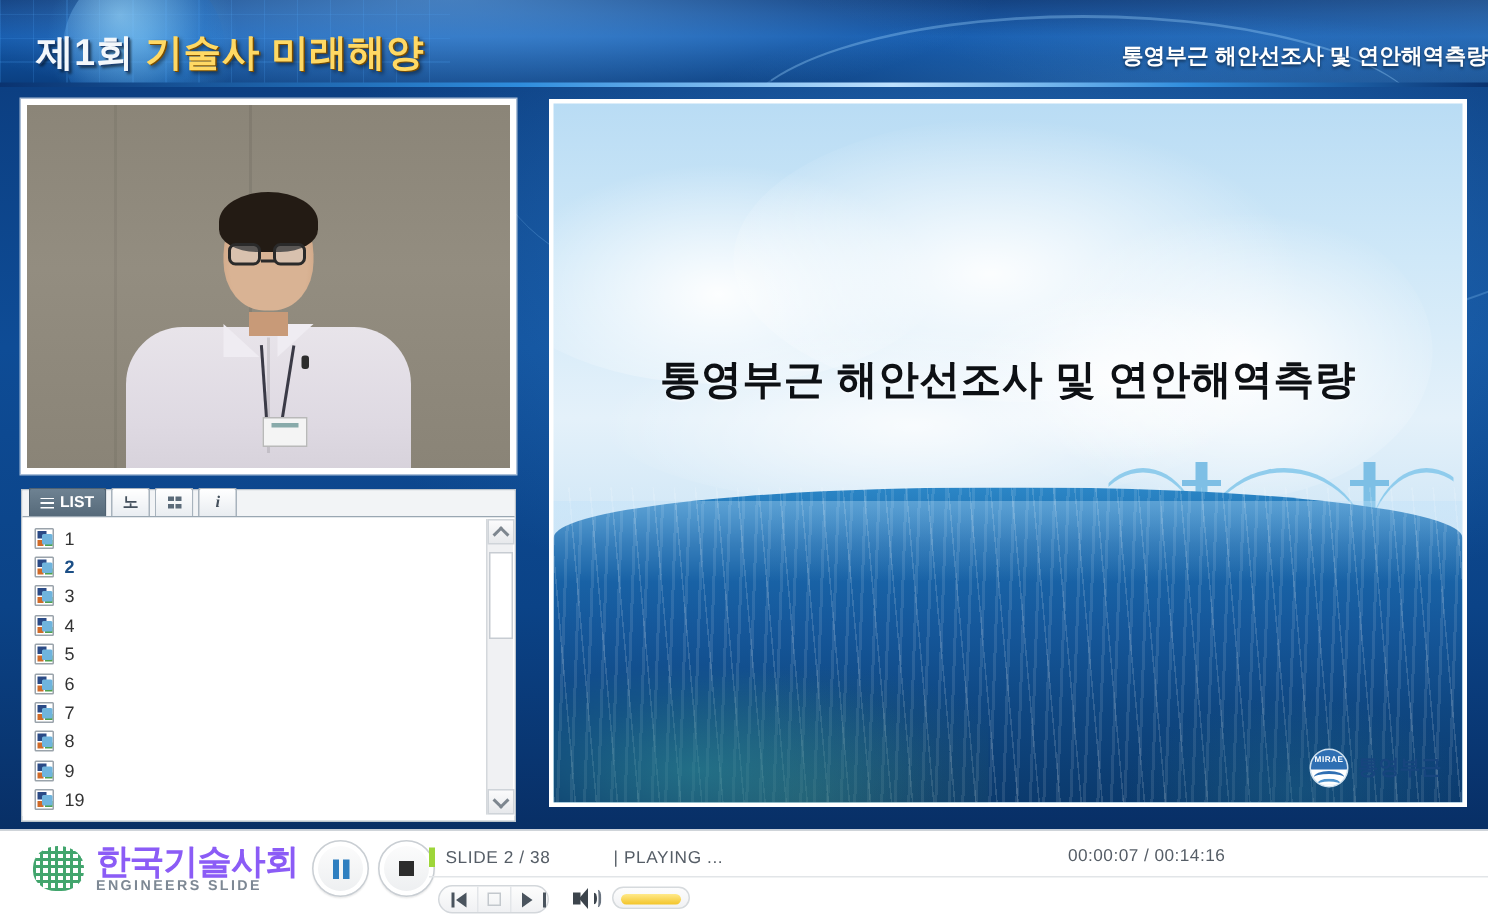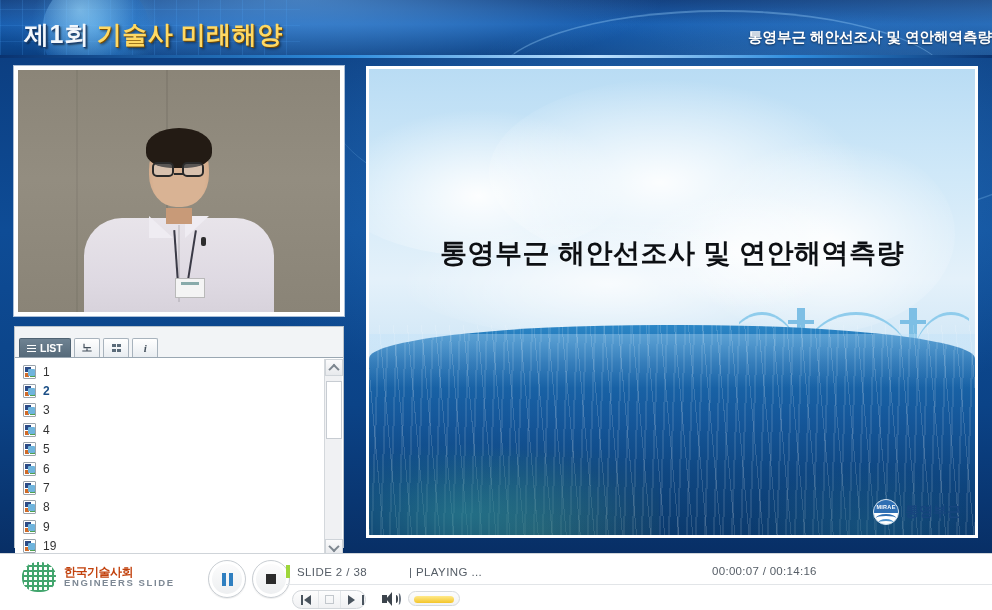--- a/index.html
+++ b/index.html
@@ -121,21 +121,21 @@
   .vf-badge { position:absolute; left:50%; top:86%; width:30px; height:20px; margin-left:-4px;
               background:#f4f4f4; border:1px solid #b9b9b9; }
   .vf-badge i { display:block; margin:3px auto 0; width:18px; height:3px; background:#8aa; }
   .vf-mic { position:absolute; left:50%; top:69%; width:5px; height:9px; margin-left:22px; background:#2d2d2d; border-radius:2px; }
 
   
   .playlist {
     position: absolute; left: 14px; top: 326px; width: 330px; height: 222px;
     background: #ffffff; border: 1px solid #b9c3cc;
   }
-  .tabs { display: flex; align-items: flex-end; height: 31px; padding-left: 4px; gap: 3px;
+  .tabs { display: flex; align-items: flex-end; height: 18px; padding-left: 4px; gap: 3px;
           border-bottom: 1px solid #9aa7b2; background: #f2f4f6; }
   .tab {
     height: 19px; min-width: 26px; padding: 0 7px;
     display: flex; align-items: center; justify-content: center; gap: 4px;
     font-size: 10.5px; font-weight: bold;
     border: 1px solid #a8b3bd; border-bottom: none;
     background: linear-gradient(180deg,#ffffff,#e9edf1);
     color: #44505c; border-radius: 2px 2px 0 0; cursor: pointer;
   }
   .tab.active { background: linear-gradient(180deg,#6e8292,#566a7a); color:#fff; border-color:#4f6272; }
@@ -262,21 +262,21 @@
   .kpea { position:absolute; left:22px; top:8px; display:flex; align-items:center; gap:8px; }
   .kpea-globe { width:34px; height:30px; position:relative; }
   .kpea-globe .g {
     position:absolute; inset:0; border-radius:48% 48% 45% 45%;
     background:
       repeating-linear-gradient(90deg, #2e9c5e 0 2px, rgba(255,255,255,0) 2px 5px),
       repeating-linear-gradient(0deg, #2e9c5e 0 2px, rgba(255,255,255,0) 2px 5px);
     opacity:.9;
   }
   .kpea-tx { line-height:1.05; }
-  .kpea-kr { font-size:12px; font-weight:bold; color:#c2410c; letter-spacing:-.5px; }
+  .kpea-kr { font-size:23px; font-weight:bold; color:#8b5cf6; letter-spacing:-.5px; }
   .kpea-en { font-size:9.5px; font-weight:bold; color:#7d8894; letter-spacing:1.6px; }
 
   .transport { position:absolute; left:208px; top:6px; display:flex; gap:6px; }
   .rbtn { width:38px; height:38px; border-radius:50%;
     background: linear-gradient(180deg,#fdfdfd,#eceef0);
     border:1px solid #c9ced3; box-shadow: inset 0 0 0 3px #ffffff, 0 1px 1px rgba(0,0,0,.08);
     display:flex; align-items:center; justify-content:center; cursor:pointer; }
   .ico-pause { width:11px; height:13px;
     background: linear-gradient(90deg,#2f7fc0 0 4px, transparent 4px 7px, #2f7fc0 7px 11px); }
   .ico-stop { width:10px; height:10px; background:#2c2c2c; }

